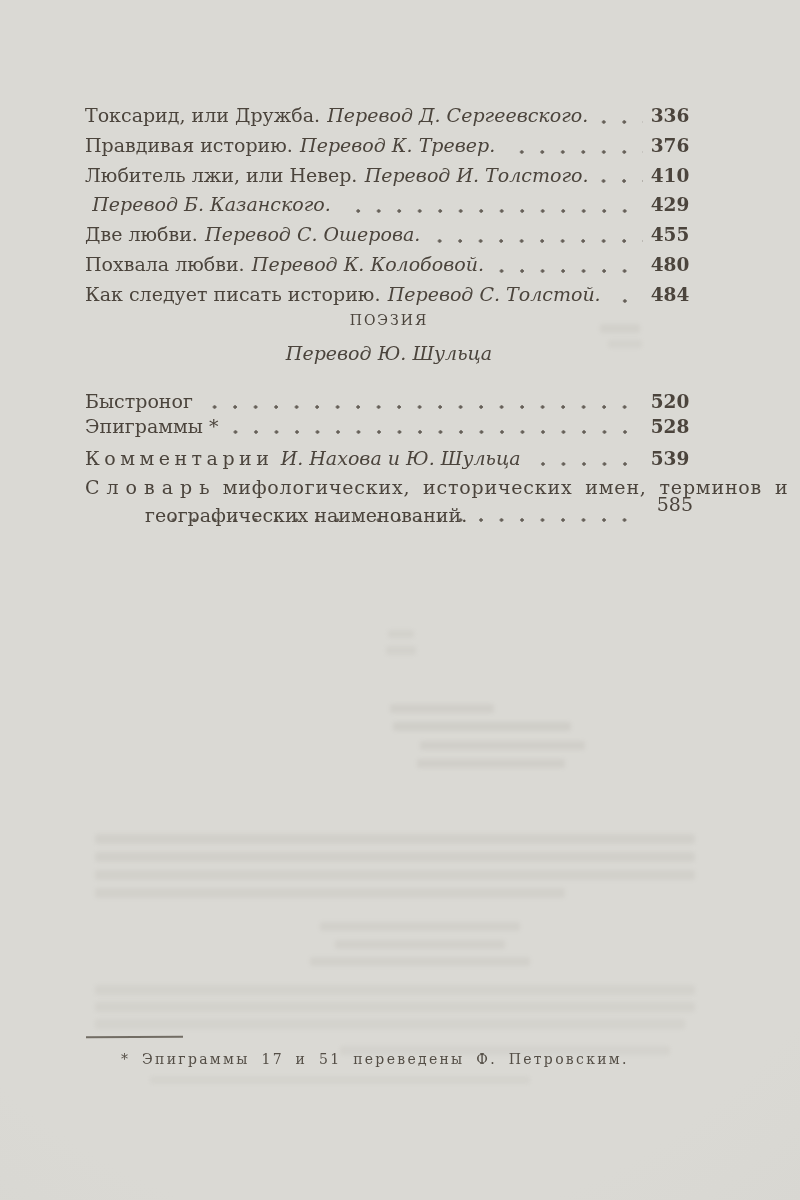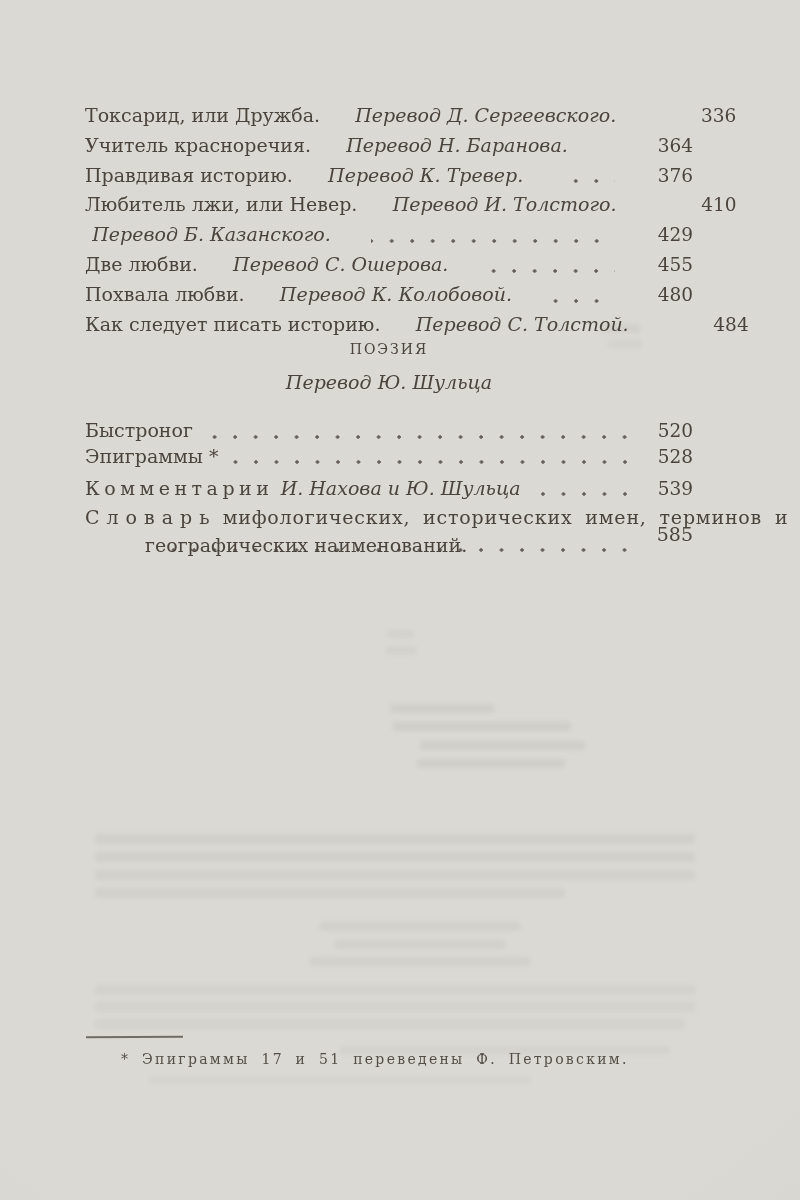--- a/index.html
+++ b/index.html
@@ -12,34 +12,34 @@
     position:relative;width:800px;height:1200px;overflow:hidden;
     background:
       radial-gradient(140% 110% at 46% 42%, #dad9d4 55%, #d5d4cf 82%, #cbcac5 100%);
     color:var(--ink,#4b443c);
   }
   .content{
     position:absolute;left:85px;top:0;width:608px;padding-top:101px;
   }
   
   .row{display:flex;align-items:baseline;}
-  .prose .row{font-size:19px;line-height:28.8px;gap:28px;}
+  .prose .row{font-size:19px;line-height:28.8px;}
   .poetry-list .row{font-size:19px;line-height:25.2px;}
   .backmatter .row{font-size:19px;line-height:28px;}
   .t{white-space:nowrap;}
   .tr{font-style:italic;margin-left:.38em;white-space:nowrap;}
   .leader{flex:1 1 auto;align-self:stretch;position:relative;min-width:18px;}
   .leader::after{
     content:"";position:absolute;left:12px;right:4px;bottom:7px;height:4px;
     background-image:radial-gradient(circle at 2px 2px, var(--ink,#4b443c) 1.45px, transparent 1.95px);
     background-size:20.5px 4px;background-repeat:repeat-x;background-position:100% 0;
     opacity:.82;
   }
   .poetry-list .leader::after{bottom:5px;}
-  .num{flex:0 0 46px;text-align:right;font-size:18.5px;white-space:nowrap;}
+  .num{flex:0 0 46px;text-align:center;font-size:18.5px;white-space:nowrap;font-weight:bold;}
   
   .poetry-heading{
     margin-top:-3px;font-size:14px;line-height:26px;letter-spacing:2px;
     text-align:center;font-weight:400;
   }
   .poetry-subheading{
     margin-top:8px;font-size:19px;line-height:24px;font-style:italic;text-align:center;
   }
   .poetry-list{margin-top:24px;}
   .backmatter{margin-top:5px;}
@@ -94,26 +94,20 @@
   </div>
 
   <main class="content">
 
     <section class="prose">
       <div class="row">
         <span class="t">Токсарид, или Дружба.</span>
         <span class="tr">Перевод Д. Сергеевского.</span>
         <span class="leader"></span>
         <span class="num">336</span>
-      </div>
-      <div class="row">
-        <span class="t">Учитель красноречия.</span>
-        <span class="tr">Перевод Н. Баранова.</span>
-        <span class="leader"></span>
-        <span class="num">364</span>
       </div>
       <div class="row">
         <span class="t">Правдивая историю.</span>
         <span class="tr">Перевод К. Тревер.</span>
         <span class="leader"></span>
         <span class="num">376</span>
       </div>
       <div class="row">
         <span class="t">Любитель лжи, или Невер.</span>
         <span class="tr">Перевод И. Толстого.</span>

